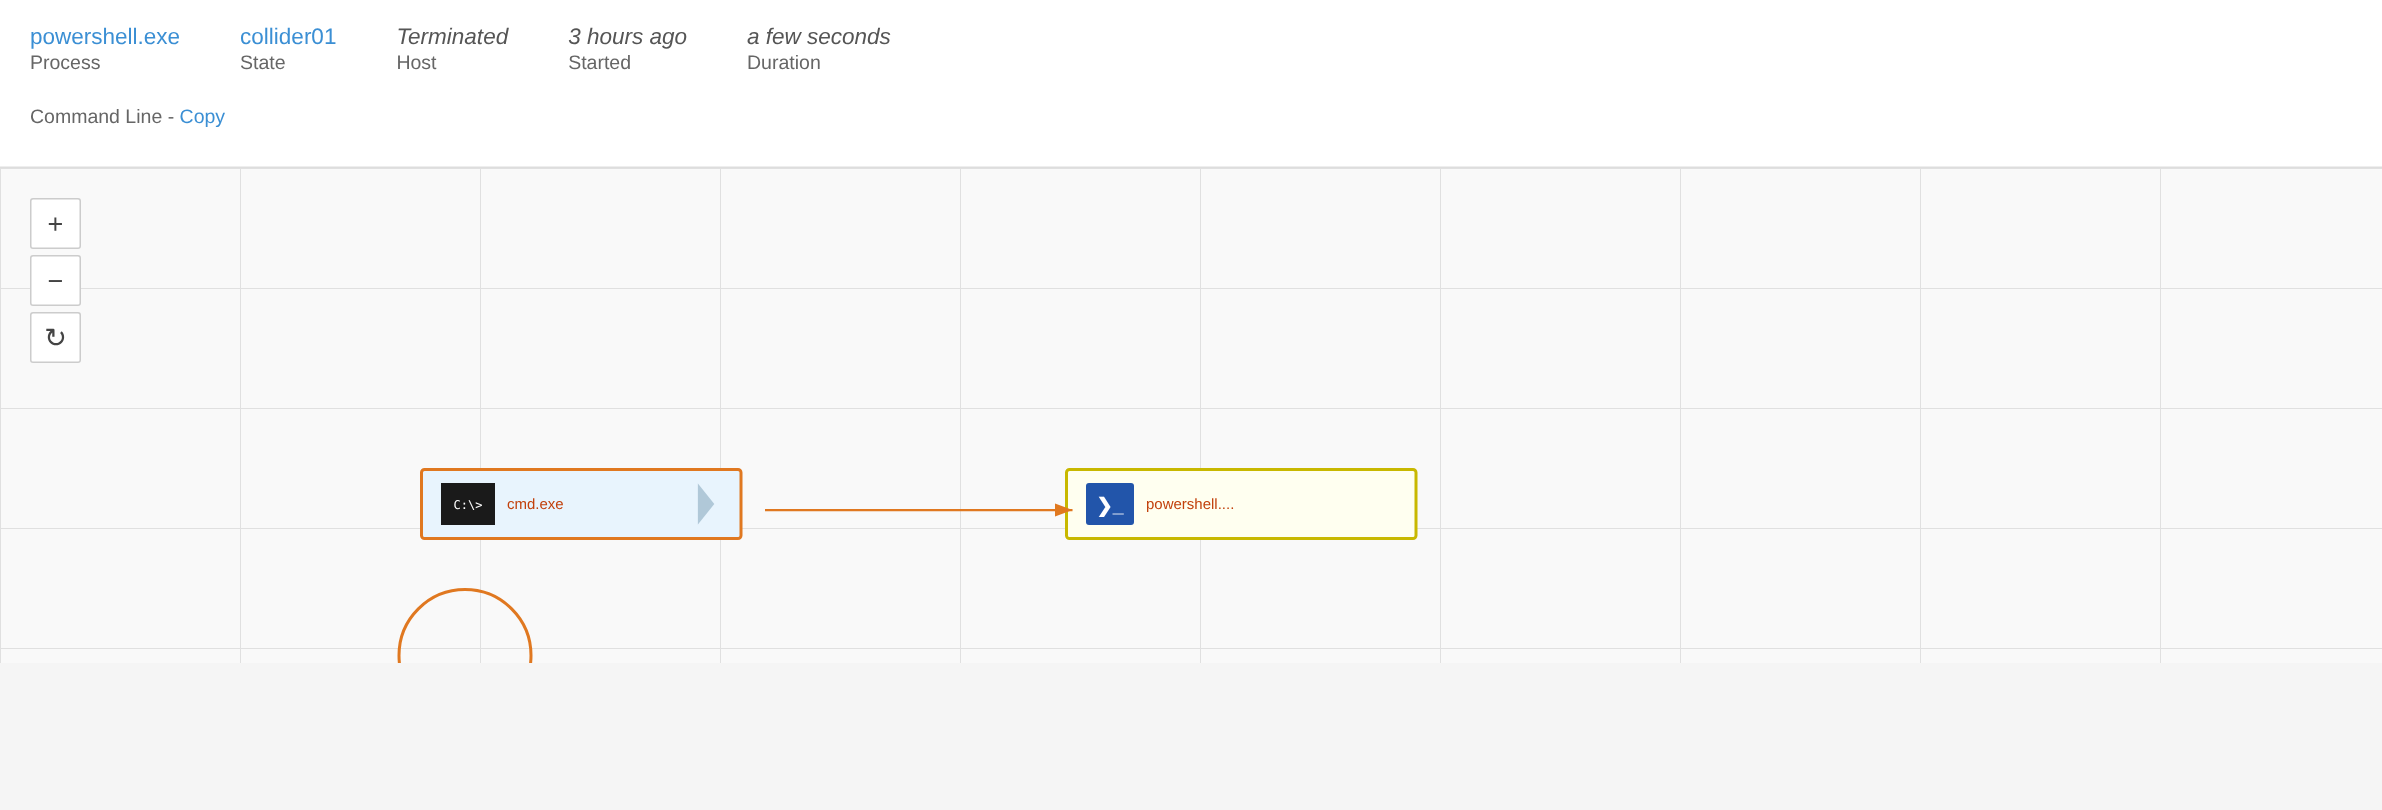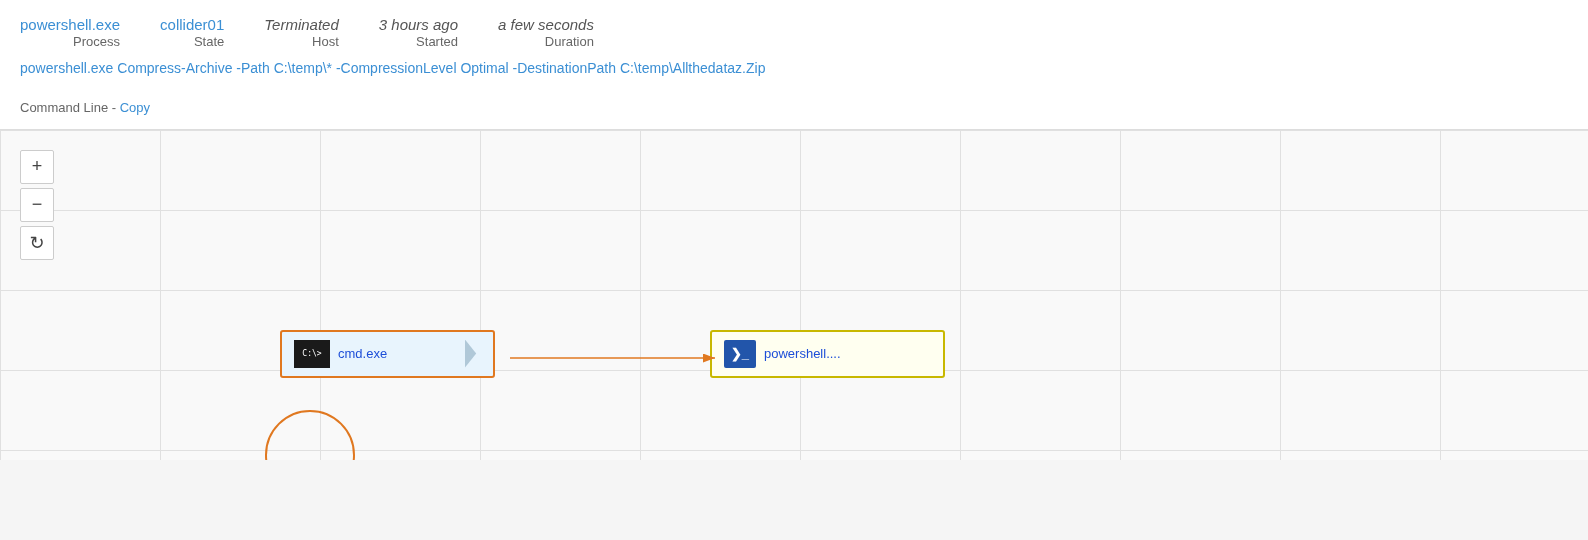--- a/index.html
+++ b/index.html
@@ -5,21 +5,21 @@
     * { box-sizing: border-box; margin: 0; padding: 0; }
     body {
       font-family: -apple-system, BlinkMacSystemFont, "Segoe UI", Arial, sans-serif;
       background: #f5f5f5;
       font-size: 14px;
       color: #333;
     }
 
     .info-panel {
       background: #ffffff;
-      padding: 16px 20px 14px 20px;
+      padding: 16px 20px 26px 20px;
       border-bottom: 1px solid #ddd;
     }
 
     .info-row {
       display: flex;
       gap: 40px;
       margin-bottom: 4px;
     }
 
     .info-col {}
@@ -32,21 +32,20 @@
 
     .info-value.dark {
       color: #555;
       font-style: italic;
     }
 
     .info-label {
       color: #666;
       font-size: 13px;
       margin-top: 1px;
-      text-align: right;
     }
 
     .command-line-section {
       margin-top: 10px;
     }
 
     .command-text {
       color: #3b8fd4;
       font-size: 14px;
       line-height: 1.4;
@@ -168,22 +167,22 @@
       border-radius: 2px;
     }
 
     .node-icon-ps span {
       color: #fff;
       font-size: 16px;
       font-weight: bold;
     }
 
     .node-label {
-      color: #1d4ed8;
-      font-size: 13px;
+      color: #c2410c;
+      font-size: 10px;
     }
 
     
     .connector-svg {
       position: absolute;
       top: 0; left: 0;
       width: 100%;
       height: 100%;
       pointer-events: none;
       z-index: 5;
@@ -239,21 +238,20 @@
     </div>
 
     <div class="info-col">
       <div class="info-value dark">a few seconds</div>
       <div class="info-label">Duration</div>
     </div>
 
   </div>
 
   <div class="command-line-section">
-    <div class="command-text">powershell.exe Compress-Archive -Path C:\temp\* -CompressionLevel Optimal -DestinationPath C:\temp\Allthedataz.Zip</div>
     <div class="command-meta">
       <span>Command Line - </span><a class="copy-link">Copy</a>
     </div>
   </div>
 </div>
 
 <div class="graph-panel">
 
   <div class="zoom-controls">
     <div class="zoom-btn">+</div>

